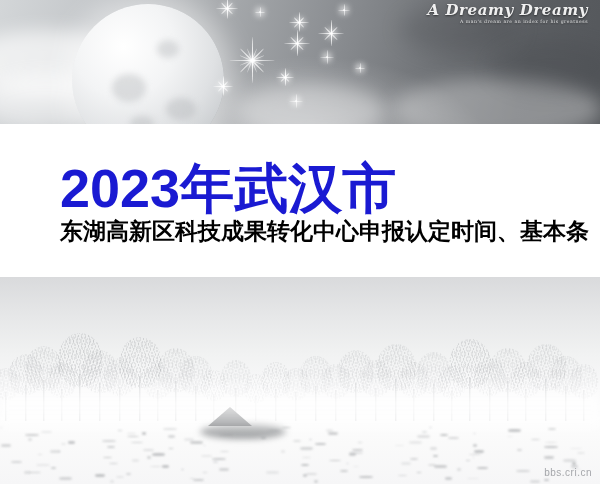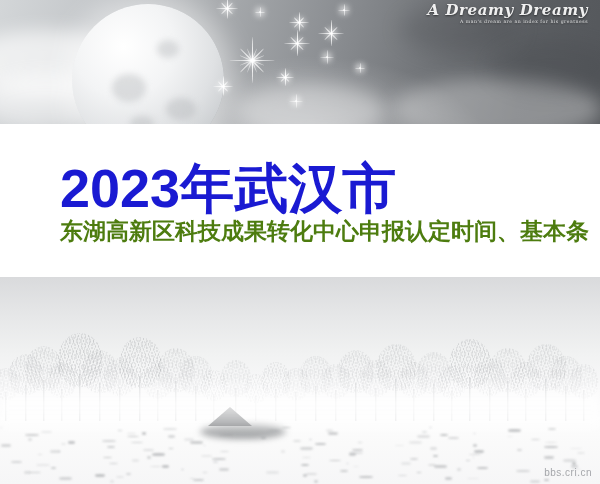--- a/index.html
+++ b/index.html
@@ -110,21 +110,21 @@
     font-family: "Liberation Sans", "DejaVu Sans", sans-serif;
     margin-top: 19px;
   }
   .title-sub {
     position: absolute;
     left: 60px;
     top: 92px;
     font-size: 23px;
     line-height: 30px;
     font-weight: bold;
-    color: #4d7c0f;
+    color: #000000;
     white-space: nowrap;
     font-family: "Liberation Sans", "DejaVu Sans", sans-serif;
   }
 
   
   .snow-panel {
     position: absolute;
     left: 0;
     top: 277px;
     width: 600px;

